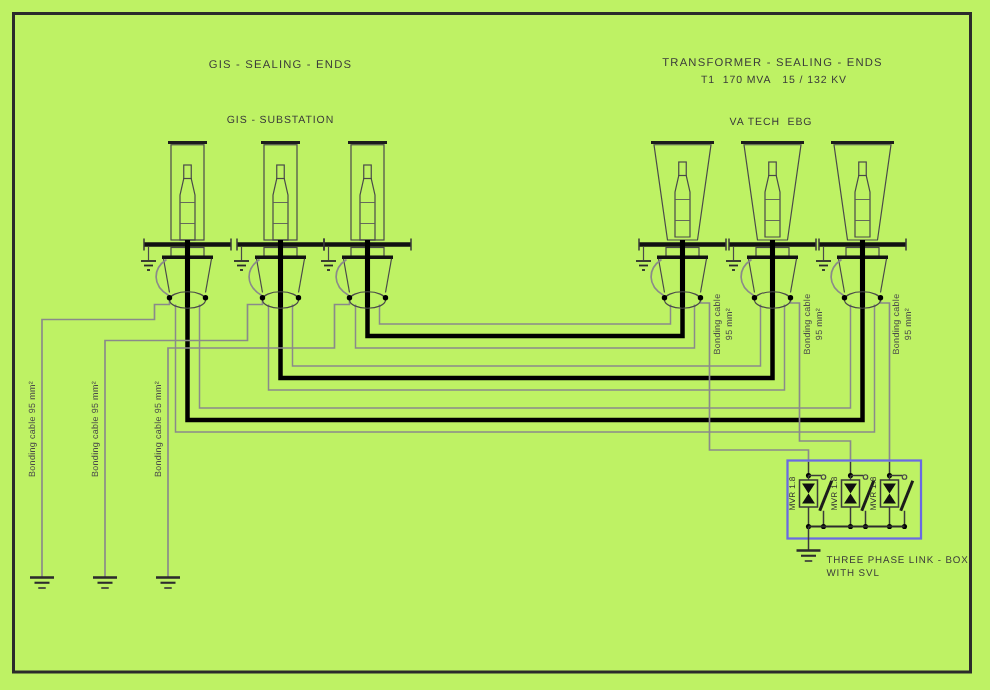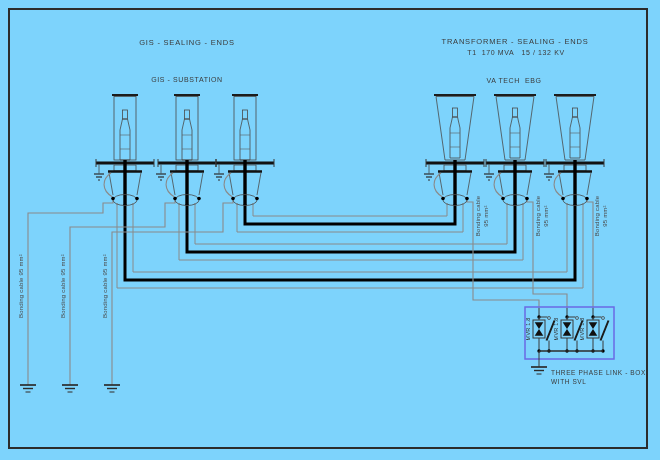--- a/index.html
+++ b/index.html
@@ -1,16 +1,16 @@
 <!DOCTYPE html>
 <html><head>
 <meta charset="utf-8">
 <style>
   html,body{margin:0;padding:0;background:#ffffff;}
-  .stage{position:relative;width:660px;height:460px;background:#7dd3fc;overflow:hidden;
+  .stage{position:relative;width:660px;height:460px;background:#bef264;overflow:hidden;
          font-family:"Liberation Sans", sans-serif;}
   svg text{white-space:pre;fill:#3a3a3a;}
   .hdr{font-size:7.5px;letter-spacing:.8px;}
   .hdr2{font-size:7px;letter-spacing:.6px;}
   .lbl{font-size:6px;letter-spacing:.2px;fill:#4a4a4a;}
   .boxlbl{font-size:6.5px;letter-spacing:.6px;fill:#3a3a3a;}
   .mvr{font-size:5.5px;letter-spacing:.2px;fill:#303030;}
   .s06{stroke:#5a5a5a;stroke-width:.6;fill:none;}
   .s08{stroke:#4a4a4a;stroke-width:.8;fill:none;}
   .s1{stroke:#3a3a3a;stroke-width:1;fill:none;}

